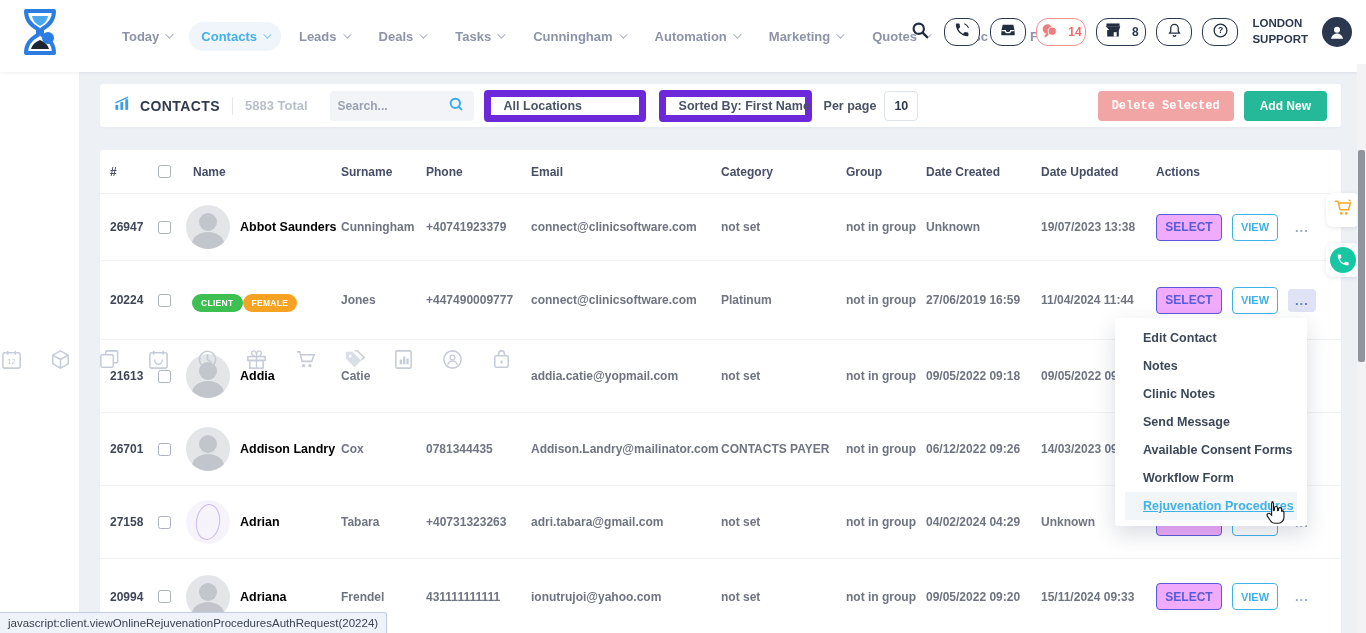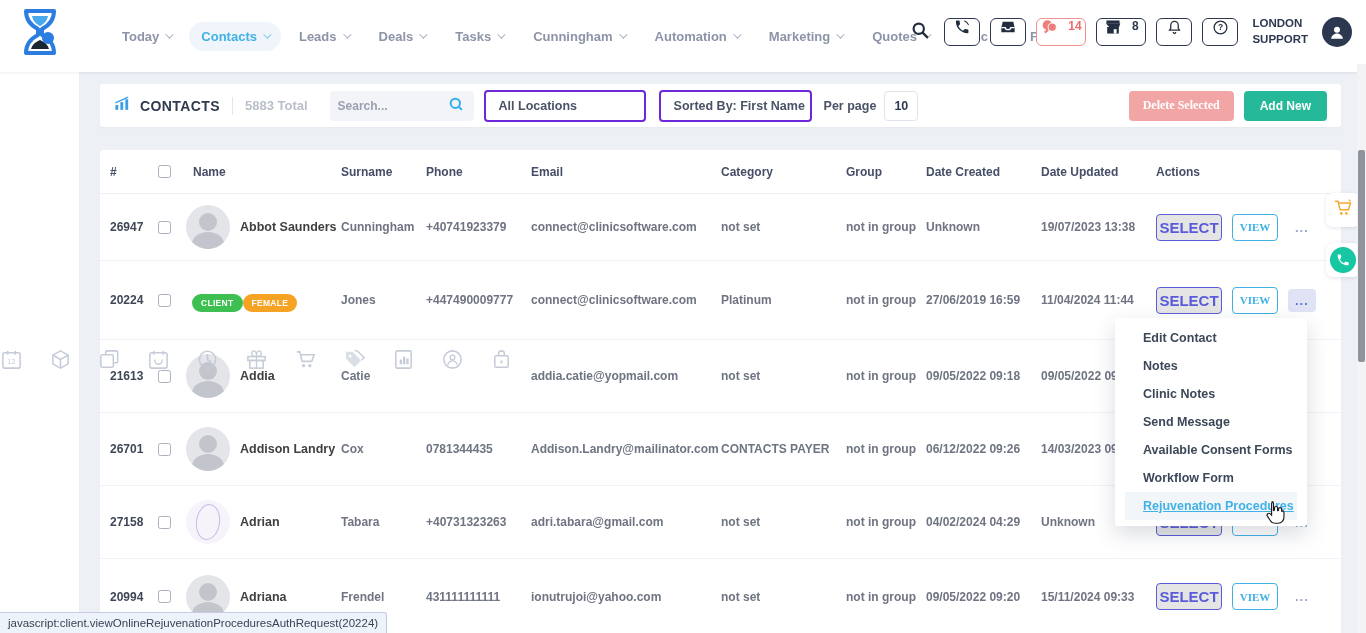--- a/index.html
+++ b/index.html
@@ -11,22 +11,22 @@
     box-shadow:0 1px 3px rgba(40,50,80,.08); z-index:30; display:flex; align-items:center; }
   .logo { position:absolute; left:18px; top:8px; width:44px; height:48px; }
   .nav { display:flex; align-items:center; gap:6px; margin-left:110px; }
   .nav-item { display:flex; align-items:center; gap:6px; padding:7px 12px; font-size:13px;
     font-weight:700; color:#8d94a8; cursor:pointer; border-radius:16px; white-space:nowrap; }
   .nav-item.active { color:#41b1e6; background:#f0f4fb; }
   .caret { width:6px; height:6px; border-right:1.6px solid #a7aec0; border-bottom:1.6px solid #a7aec0;
     transform:rotate(45deg) translateY(-2px); display:inline-block; }
   .nav-item.active .caret { border-color:#7fc9ef; }
   .top-actions { position:absolute; right:14px; top:0; height:64px; display:flex; align-items:center; gap:10px; }
-  .icon-box { width:36px; height:28px; border:1.6px solid #2c3850; border-radius:6px; display:flex;
-    align-items:flex-start; justify-content:center; gap:10px; cursor:pointer; background:#fff; }
+  .icon-box { width:36px; height:28px; border:1.6px solid #2c3850; border-radius:12px; display:flex;
+    align-items:center; justify-content:center; gap:10px; cursor:pointer; background:#fff; }
   .icon-box.red { border-color:#f09090; width:50px; }
   .icon-box.shop { width:50px; }
   .badge-num { font-size:12px; font-weight:700; color:#2c3850; }
   .icon-box.red .badge-num { color:#ee6b6b; }
   .search-glyph { margin-right:4px; cursor:pointer; }
   .loc { font-size:11.5px; font-weight:700; color:#2c3850; line-height:1.35; margin:0 4px; }
   .avatar-top { width:30px; height:30px; border-radius:50%; background:#2c3850; display:flex;
     align-items:center; justify-content:center; cursor:pointer; }
 
   
@@ -40,30 +40,30 @@
     border-radius:3px; display:flex; align-items:center; box-shadow:0 1px 2px rgba(40,50,80,.04); }
   .tb-title { display:flex; align-items:center; gap:9px; margin-left:14px; }
   .tb-title h1 { font-size:14px; font-weight:700; color:#2f3a4f; letter-spacing:.4px; }
   .tb-sep { width:1px; height:18px; background:#e3e6ed; margin:0 12px; }
   .tb-total { font-size:13px; color:#b9bfca; font-weight:600; }
   .search-wrap { margin-left:22px; width:144px; height:30px; background:#f2f4f8; border-radius:4px;
     display:flex; align-items:center; padding:0 8px; }
   .search-wrap input { border:0; background:transparent; outline:none; width:110px; font-size:12px;
     color:#6b7280; font-family:"Liberation Sans",sans-serif; font-weight:600; }
   .search-wrap input::placeholder { color:#9aa1b0; }
-  .filter-box { height:32px; border:2px solid #6d28d9; border-radius:4px; background:#fff;
+  .filter-box { height:32px; border:7px solid #6d28d9; border-radius:4px; background:#fff;
     display:flex; align-items:center; padding:0 13px; font-size:12.5px; font-weight:700;
     color:#4a5266; cursor:pointer; white-space:nowrap; }
   .fb1 { margin-left:10px; width:162px; } .fb2 { margin-left:11px; width:112px; }
   .fb3 { margin-left:13px; width:153px; }
   .pp-label { margin-left:12px; font-size:12.5px; font-weight:700; color:#4a5266; }
   .pp-box { margin-left:8px; width:34px; height:30px; border:1px solid #dfe3ea; border-radius:4px;
     display:flex; align-items:center; justify-content:center; font-size:12.5px; font-weight:700; color:#2f3a4f; }
   .btn-del { margin-left:auto; height:30px; padding:0 14px; background:#f2a5a5; color:#fff; border:0;
-    border-radius:4px; font-size:12px; font-weight:700; font-family:Liberation Serif, serif; cursor:pointer; }
+    border-radius:4px; font-size:12px; font-weight:700; font-family:Liberation Mono, monospace; cursor:pointer; }
   .btn-add { margin:0 14px 0 10px; height:30px; padding:0 16px; background:#26b999; color:#fff; border:0;
     border-radius:4px; font-size:12px; font-weight:700; font-family:inherit; cursor:pointer; }
 
   
   .table-card { position:absolute; left:100px; top:150px; width:1241px; height:500px; background:#fff;
     border-radius:3px; box-shadow:0 1px 2px rgba(40,50,80,.04); }
   .t-grid { display:grid; grid-template-columns:48px 28px 155px 85px 105px 190px 125px 80px 115px 115px auto;
     align-items:center; padding-left:10px; }
   .t-head { height:44px; border-bottom:1px solid #eef0f4; font-size:12px; font-weight:700; color:#454e66; }
   .t-head .h-name { padding-left:7px; }
@@ -80,28 +80,28 @@
     border-radius:50%; background:#c2c5cb; }
   .avatar.photo { background:
     radial-gradient(ellipse 46% 26% at 50% 86%, #16141a 0 64%, transparent 65%),
     radial-gradient(ellipse 22% 15% at 50% 56%, #c2374a 0 55%, transparent 60%),
     radial-gradient(ellipse 26% 32% at 50% 42%, #eac3ab 0 58%, transparent 62%),
     radial-gradient(ellipse 46% 44% at 50% 36%, #6d4a38 0 72%, transparent 75%),
     linear-gradient(#a98a77, #8a7263); }
   .avatar.sketch { background:#f6f4fa; }
   .avatar.sketch::after { content:""; position:absolute; left:10px; top:4px; width:22px; height:34px;
     border:1px solid #cbb9e6; border-radius:50%; transform:rotate(8deg); }
-  .cname { color:#404040; font-weight:600; font-size:12.5px; }
+  .cname { color:#000000; font-weight:600; font-size:12.5px; }
   .badges { display:flex; gap:0; margin:5px 0 0 6px; }
   .pill { font-size:8.5px; font-weight:700; color:#fff; padding:4px 9px; border-radius:9px; letter-spacing:.3px; }
   .actions-cell { display:flex; align-items:center; gap:10px; }
-  .btn-select { width:66px; height:27px; border:1.5px solid #5a5bd8; color:#5a5bd8; background:#e5e5e5;
-    border-radius:4px; font-size:15px; font-weight:700; font-family:inherit; cursor:pointer; }
+  .btn-select { width:66px; height:27px; border:1.5px solid #5a5bd8; color:#5a5bd8; background:#f0abfc;
+    border-radius:4px; font-size:12px; font-weight:700; font-family:inherit; cursor:pointer; }
   .btn-view { width:46px; height:27px; border:1.5px solid #41b1e6; color:#41b1e6; background:#fff;
-    border-radius:4px; font-size:11px; font-weight:700; font-family:Liberation Serif, serif; cursor:pointer; }
+    border-radius:4px; font-size:11px; font-weight:700; font-family:Liberation Sans, sans-serif; cursor:pointer; }
   .btn-more { border:0; background:transparent; color:#9aa7c7; font-size:13px; font-weight:700;
     letter-spacing:1px; cursor:pointer; padding:4px 7px; border-radius:4px; font-family:inherit; }
   .btn-more.open { background:#dfe3f5; color:#5a79d6; }
 
   
   .ctx-menu { position:absolute; left:1115px; top:318px; width:192px; background:#fff; z-index:25;
     box-shadow:0 8px 22px rgba(50,60,90,.18); border-radius:3px; padding:6px 10px; }
   .ctx-item { padding:7px 18px; font-size:12.5px; font-weight:600; color:#3c4858; cursor:pointer; white-space:nowrap; }
   .ctx-item.active { color:#41b1e6; background:#f3f6f9; text-decoration:underline; }
 

